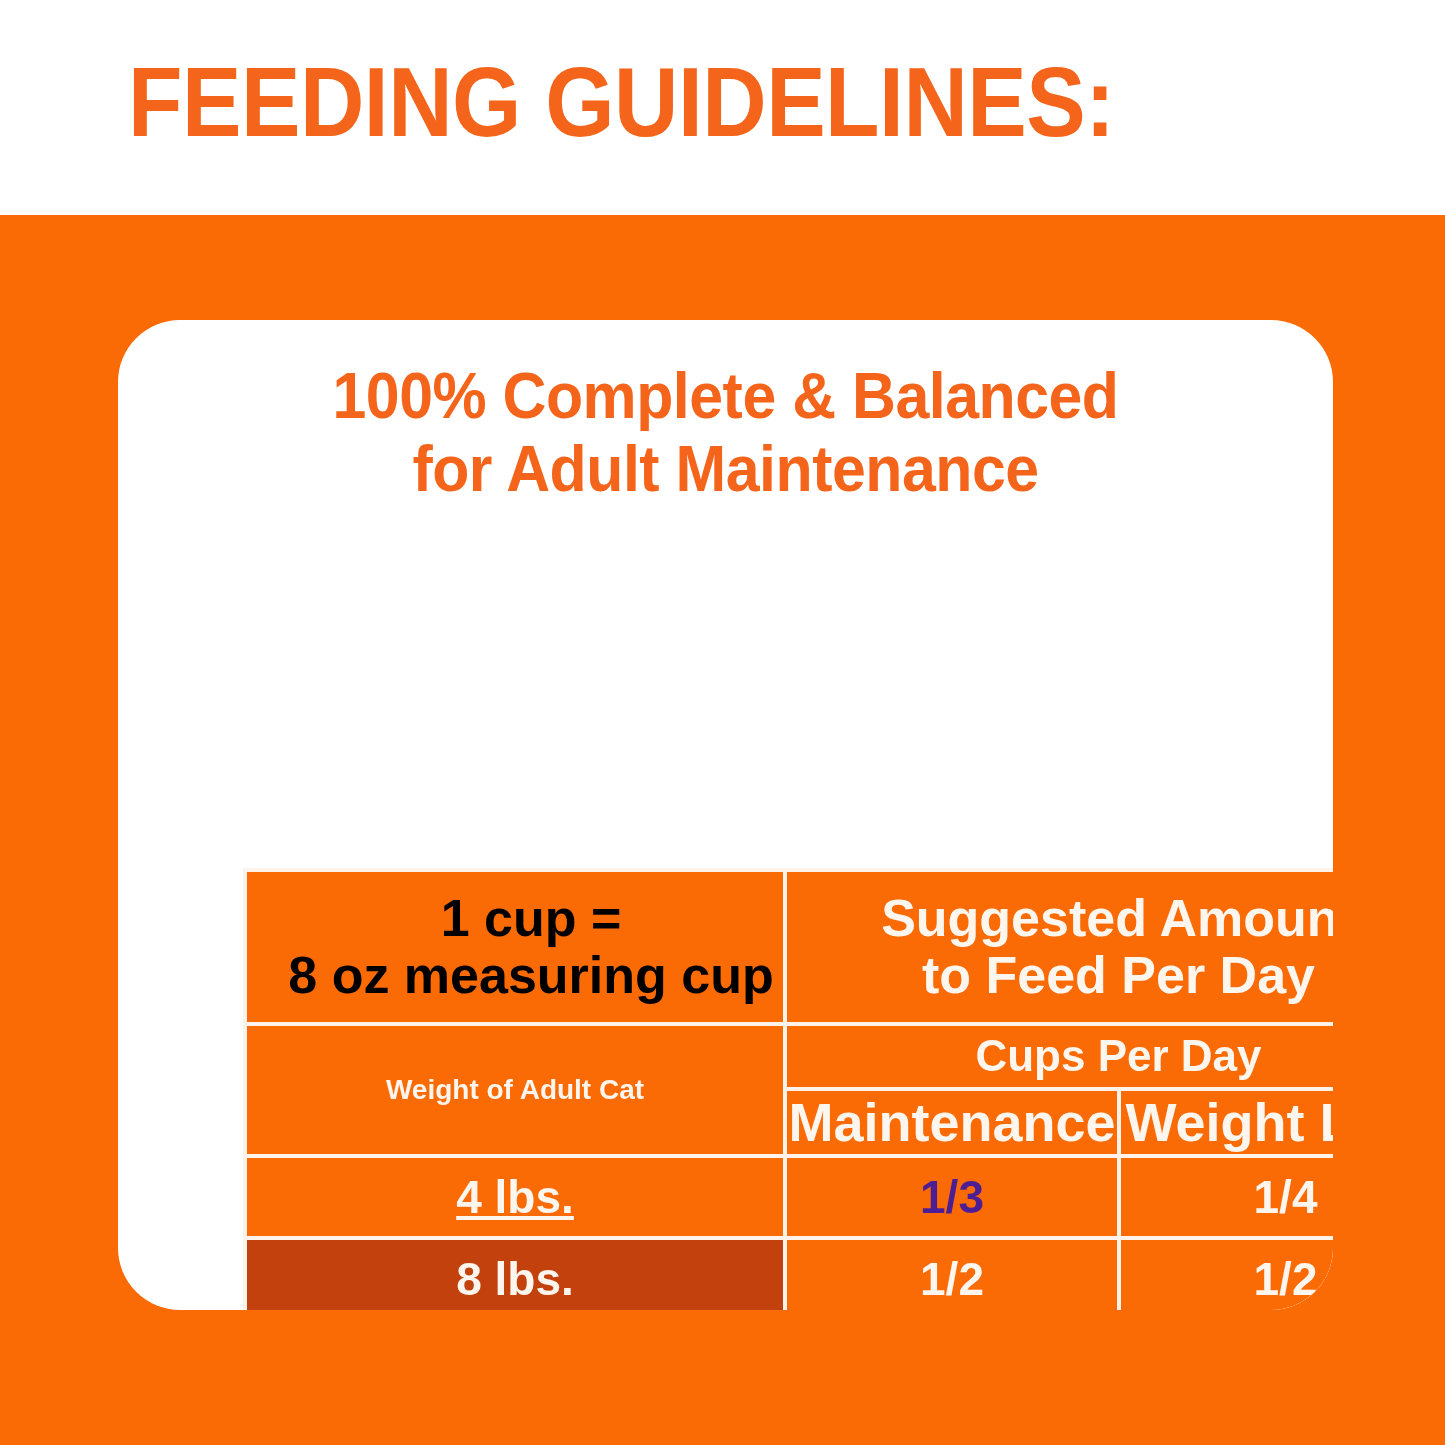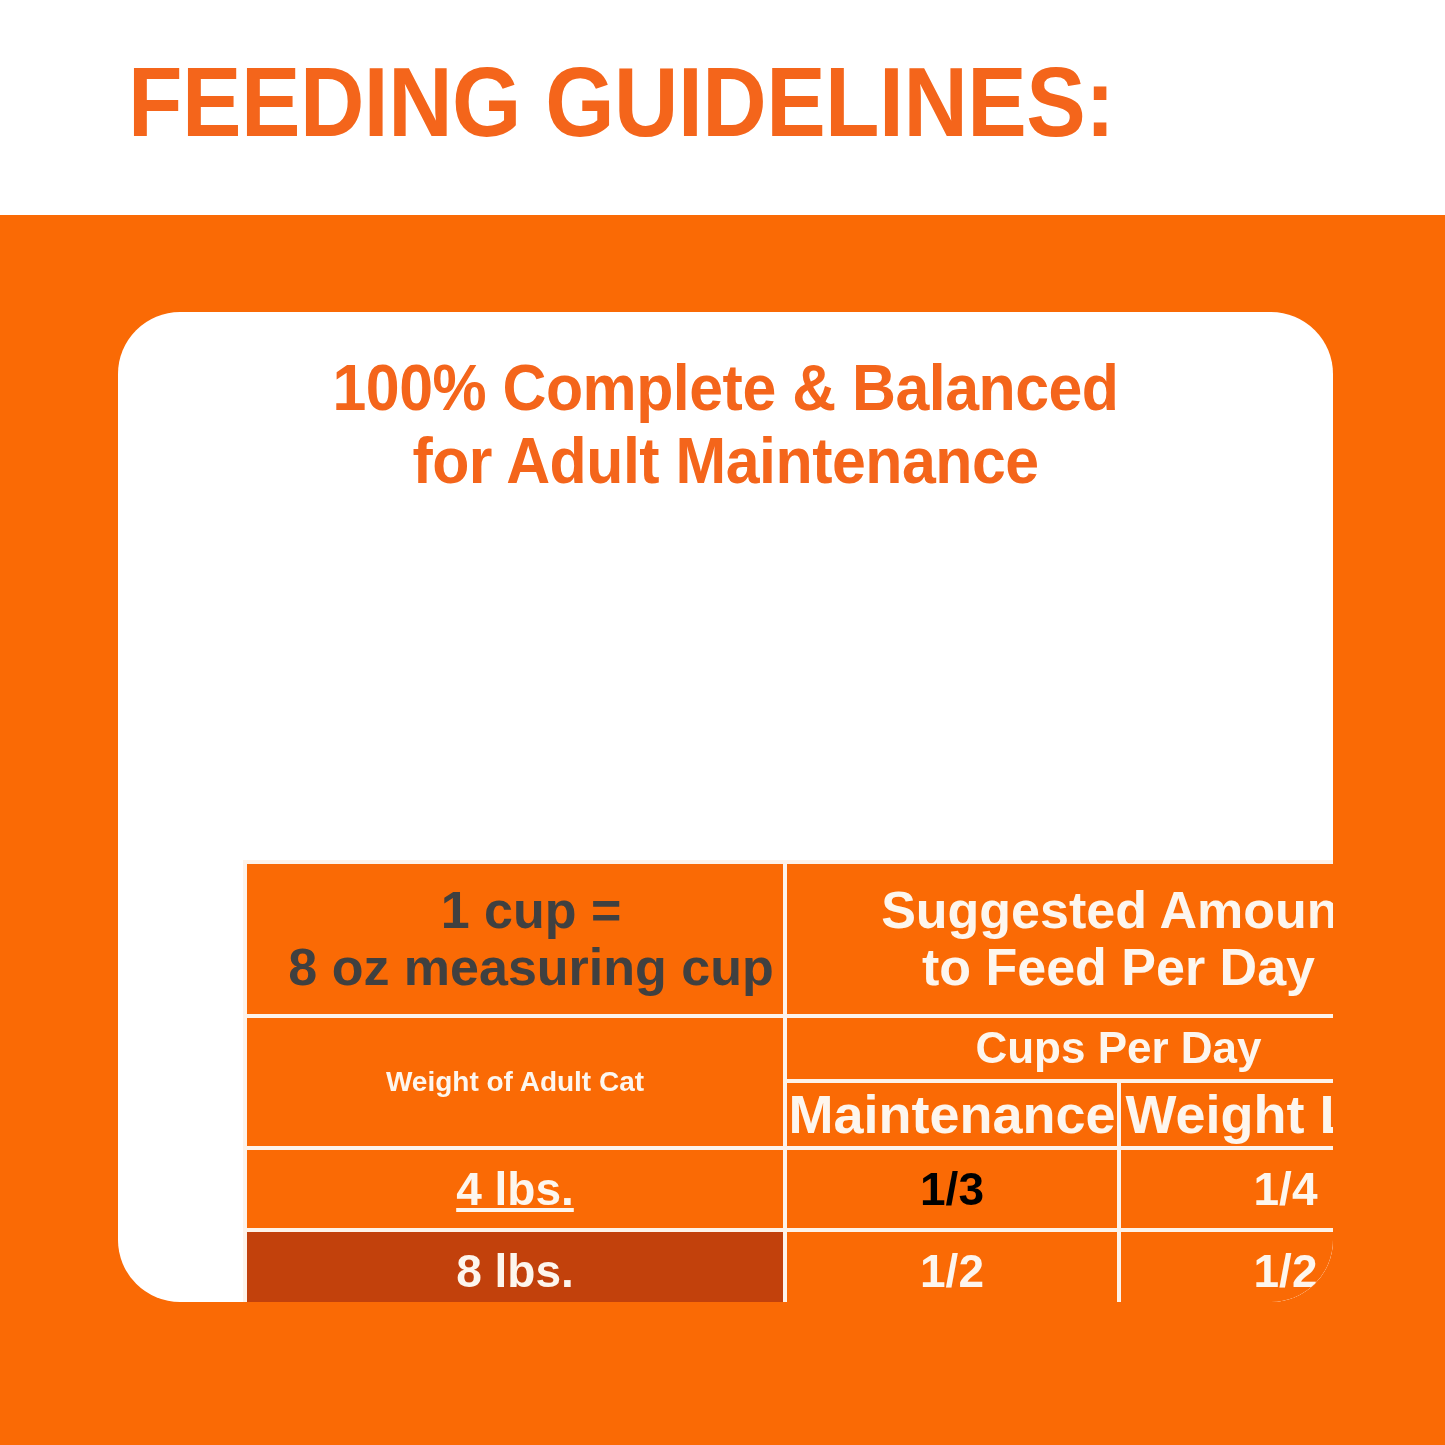--- a/index.html
+++ b/index.html
@@ -44,21 +44,21 @@
     color: #F4651B;
     transform: scaleX(0.90);
     transform-origin: left top;
     white-space: nowrap;
   }
 
   
   .card {
     position: absolute;
     left: 118px;
-    top: 312px;
+    top: 320px;
     width: 1215px;
     height: 990px;
     background: #ffffff;
     border-radius: 62px;
     overflow: hidden;
   }
   .card-heading {
     position: absolute;
     left: 0;
     top: 40px;
@@ -148,21 +148,21 @@
 
     <div class="table-wrap">
       <table class="ftable" style="background: rgb(253, 243, 234);">
         <colgroup>
           <col style="width:536px">
           <col style="width:330px">
           <col style="width:329px">
         </colgroup>
         <tbody>
           <tr>
-            <td class="cell-cupdef two-line" style="background: rgb(250, 106, 5); color: #404040; padding-left: 32px;">
+            <td class="cell-cupdef two-line" style="background: rgb(250, 106, 5); color: #000000; padding-left: 32px;">
               <span>1 cup =</span>
               <span>8 oz measuring cup</span>
             </td>
             <td class="cell-suggested two-line" colspan="2" style="background: rgb(250, 106, 5); color: rgb(253, 246, 238);">
               <span>Suggested Amount</span>
               <span>to Feed Per Day</span>
             </td>
           </tr>
 
           <tr>
@@ -170,21 +170,21 @@
             <td class="cell-cupsperday" colspan="2" style="background: rgb(250, 106, 5); color: rgb(253, 246, 238);">Cups Per Day</td>
           </tr>
 
           <tr>
             <td class="cell-subhead" style="background: rgb(250, 106, 5); color: rgb(253, 246, 238);">Maintenance</td>
             <td class="cell-subhead" style="background: rgb(250, 106, 5); color: rgb(253, 246, 238);">Weight Loss</td>
           </tr>
 
           <tr>
             <td class="cell-data cell-lbs" style="background: rgb(250, 106, 5); color: rgb(253, 246, 238); text-decoration: underline;">4 lbs.</td>
-            <td class="cell-data" style="background: rgb(250, 106, 5); color: #000000;">1/3</td>
+            <td class="cell-data" style="background: rgb(250, 106, 5); color: #4c1d95;">1/3</td>
             <td class="cell-data" style="background: rgb(250, 106, 5); color: rgb(253, 246, 238);">1/4</td>
           </tr>
           <tr>
             <td class="cell-data cell-lbs" style="background: #c2410c; color: rgb(253, 246, 238);">8 lbs.</td>
             <td class="cell-data" style="background: rgb(250, 106, 5); color: rgb(253, 246, 238);">1/2</td>
             <td class="cell-data" style="background: rgb(250, 106, 5); color: rgb(253, 246, 238);">1/2</td>
           </tr>
 
         </tbody>
       </table>

